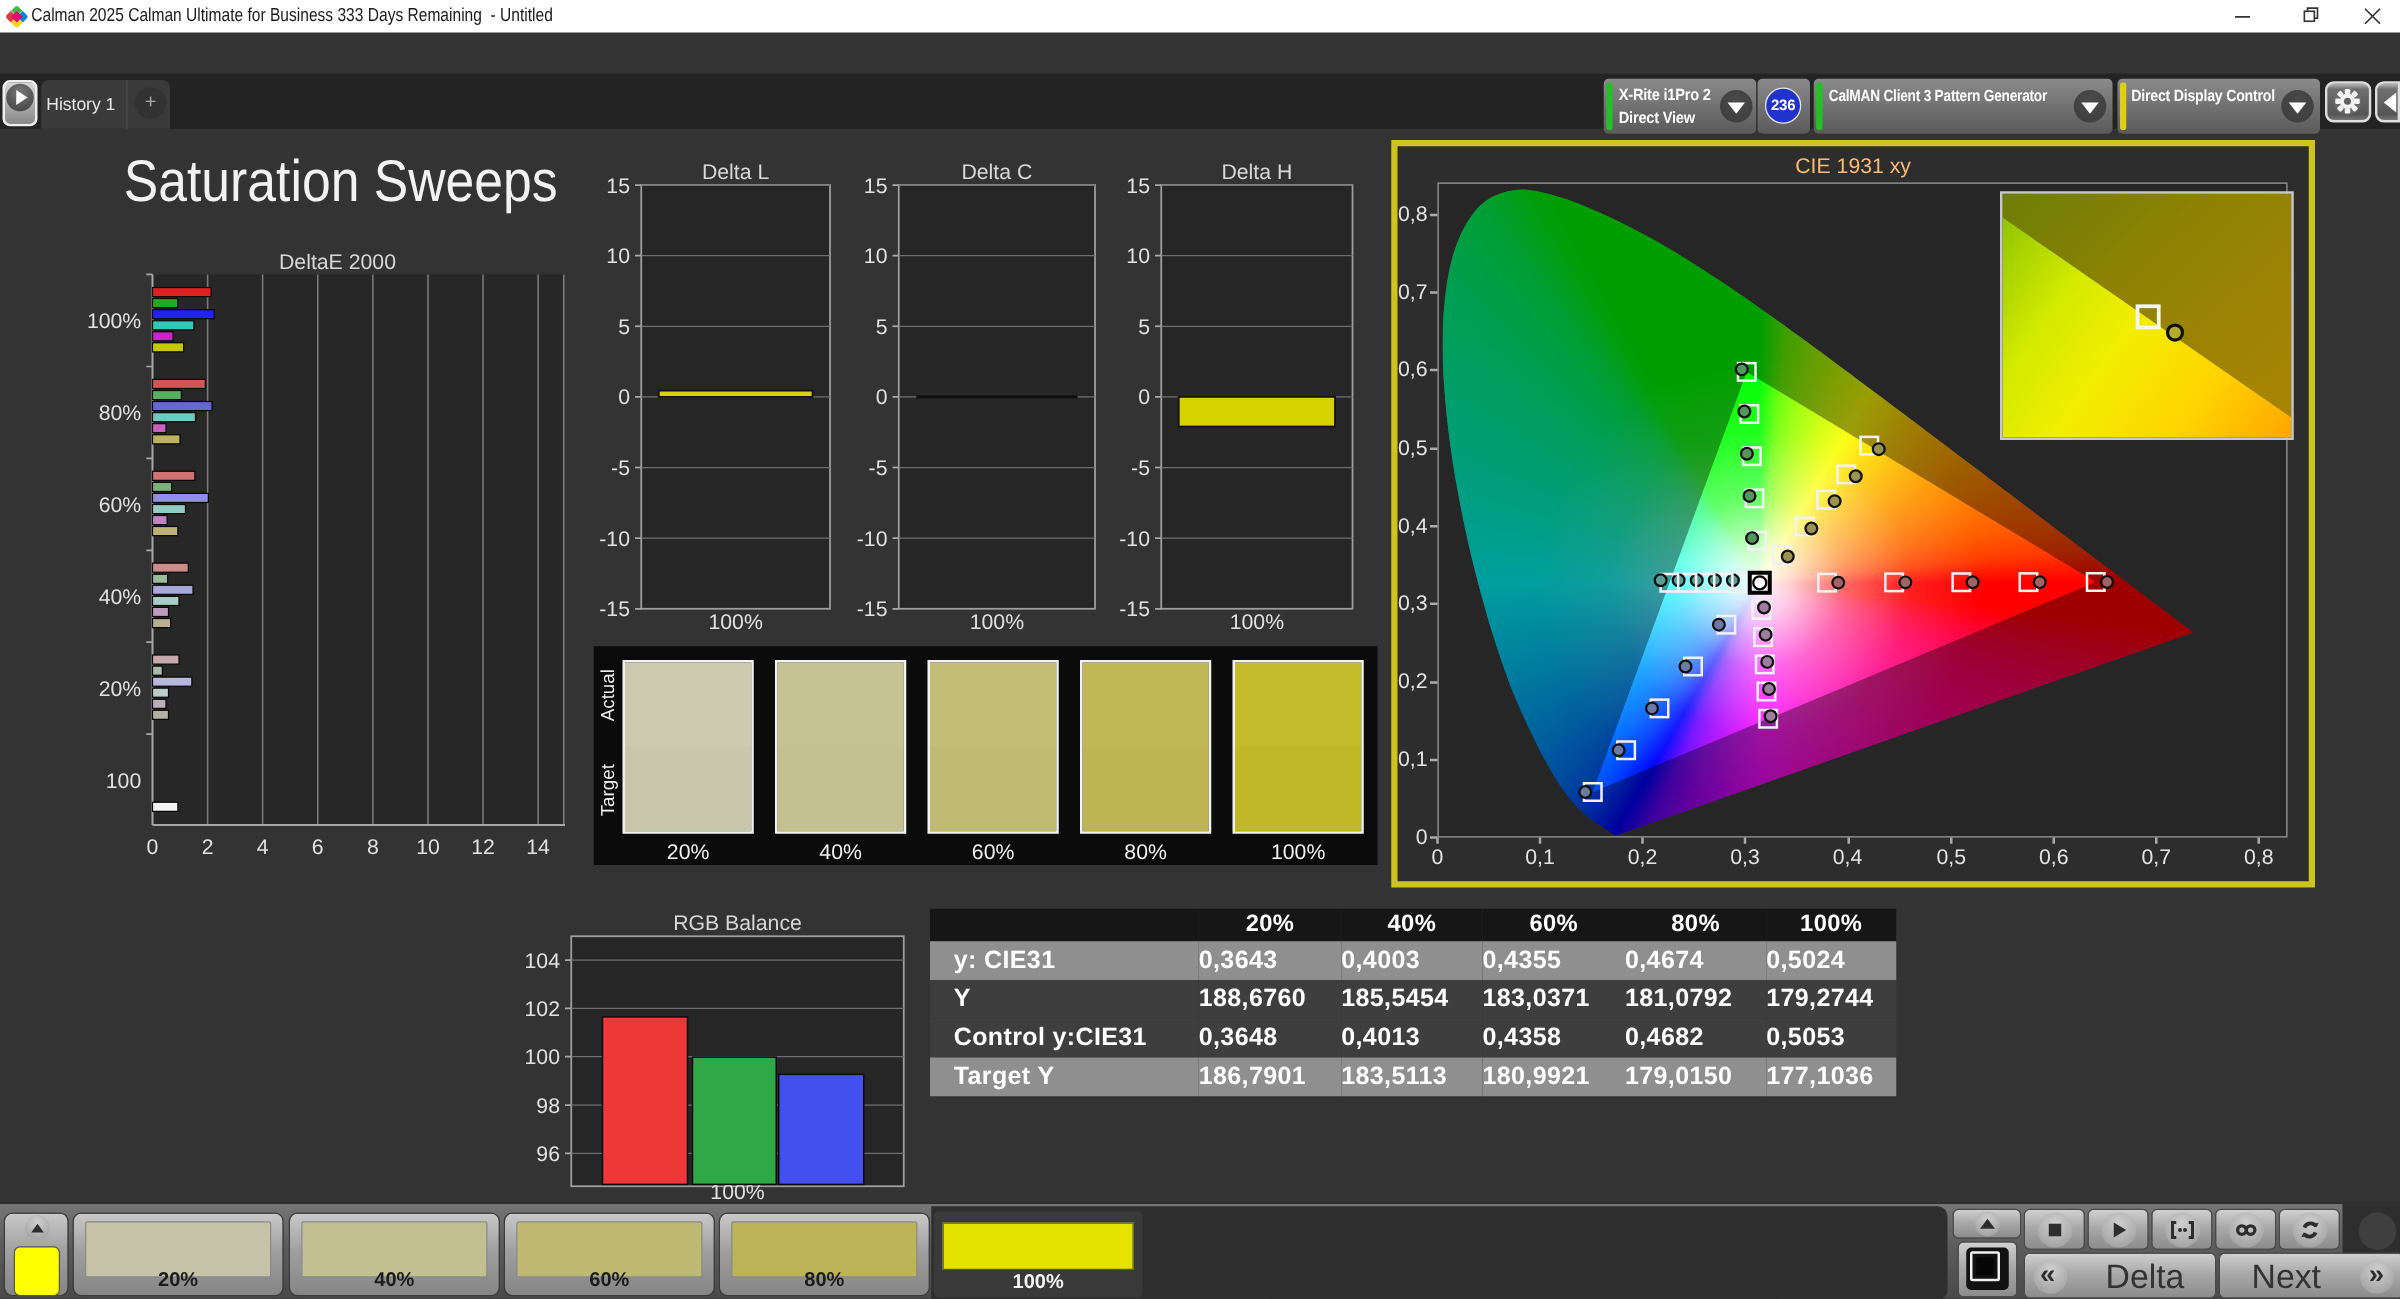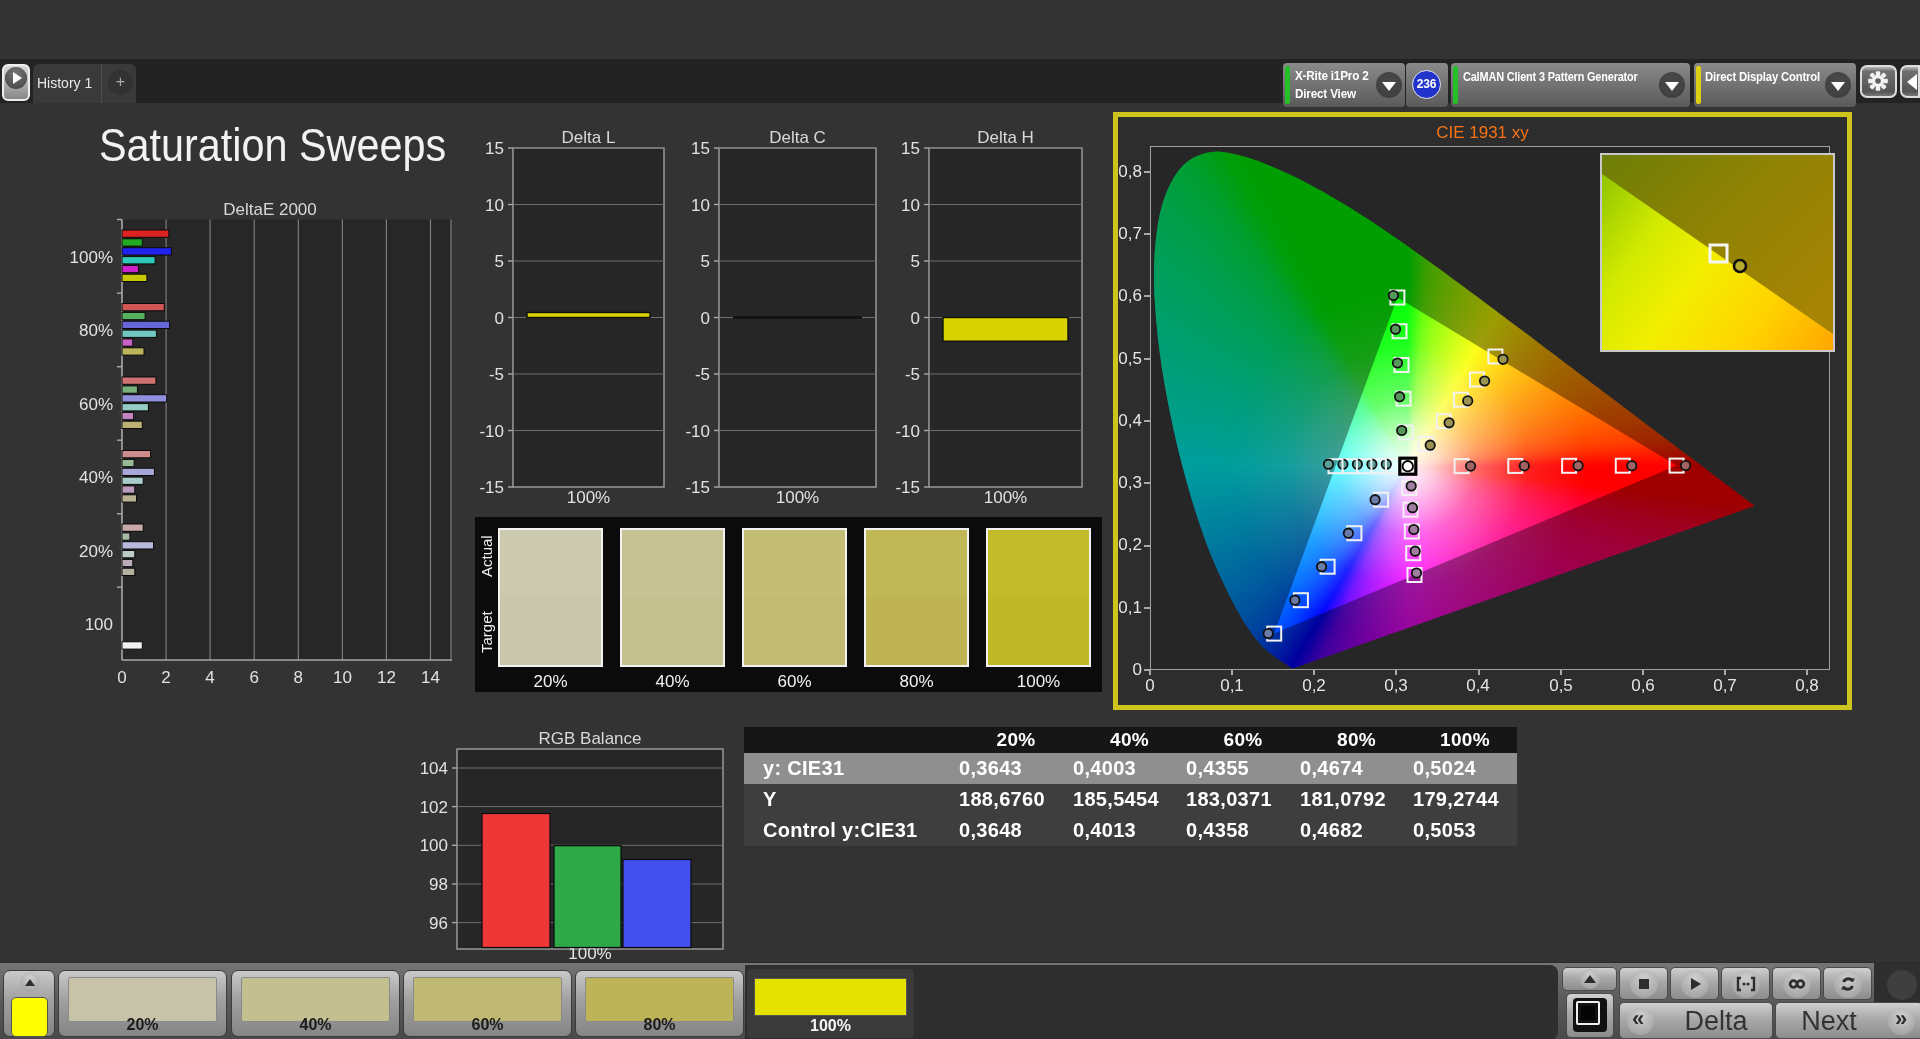--- a/index.html
+++ b/index.html
@@ -21,21 +21,21 @@
 #histtab { position:absolute; left:33px; top:5px; width:103px; height:39px; background:#3a3a3a; border-radius:6px 6px 0 0; }
 #histtxt { position:absolute; left:4px; top:11px; font-size:14px; color:#e8e8e8;text-align:right; }
 .ddown { position:absolute; top:4px; height:44px; background:linear-gradient(#8a8a8a,#5a5a5a); border-radius:4px; color:#fff; font-weight:bold; font-size:13px; white-space:nowrap; letter-spacing:-0.2px; }
 .ddstripe { position:absolute; left:2px; top:3px; bottom:3px; width:5px; border-radius:2px; }
 .ddarrow { position:absolute; right:5px; top:50%; margin-top:-13px; width:26px; height:26px; border-radius:50%; background:radial-gradient(circle at 50% 35%,#4a4a4a,#3c3c3c); }
 .ddarrow:after { content:""; position:absolute; left:6px; top:10px; border-left:7px solid transparent; border-right:7px solid transparent; border-top:9px solid #fff; }
 .toolbtn { position:absolute; top:6px; width:37px; height:33px; background:linear-gradient(#b9b9b9,#6f6f6f 15%,#555 85%,#777); border:2px solid #ddd; border-radius:7px; }
 
 #content { position:absolute; left:0; top:103px; width:1920px; height:859px; background:#333333; }
 h1.sat { position:absolute; left:99px; top:14px; font-size:47px; font-weight:normal; color:#f2f2f2; transform:scaleX(0.88); transform-origin:left top; white-space:nowrap; }
-.ctitle { color:#f97316; font-size:17px; }
+.ctitle { color:#fdba74; font-size:17px; }
 svg text { font-family:"Liberation Sans", sans-serif; }
 
 #ciepanel { position:absolute; left:1113px; top:9px; width:739px; height:598px; background:#2d2d2d; border:5px solid #cdc51d; }
 #cieplot { position:absolute; left:32px; top:29px; width:680px; height:524px; background:#262626; border:1px solid #a0a0a0; }
 #ciewheel { position:absolute; left:0; top:0; width:680px; height:524px; background:conic-gradient(from 0deg at 256.8px 319.2px, #00ff00 0deg, #68ff00 6deg, #98ff00 12deg, #bcff00 18deg, #dcff00 24deg, #f9ff00 30deg, #ffe900 36deg, #ffd300 42deg, #ffbe00 48deg, #ffac00 54deg, #ff9900 60deg, #ff8700 66deg, #ff7300 72deg, #ff5c00 78deg, #ff3d00 84deg, #ff0000 90deg, #ff0000 96deg, #ff0030 102deg, #ff0051 108deg, #ff0066 114deg, #ff0076 120deg, #ff0085 126deg, #ff0092 132deg, #ff009e 138deg, #ff00aa 144deg, #ff00b6 150deg, #ff00c3 156deg, #ff00d1 162deg, #ff00e1 168deg, #ff00f3 174deg, #f500ff 180deg, #dc00ff 186deg, #bf00ff 192deg, #9c00ff 198deg, #6a00ff 204deg, #0000ff 210deg, #003eff 216deg, #0068ff 222deg, #0084ff 228deg, #009aff 234deg, #00adff 240deg, #00beff 246deg, #00cfff 252deg, #00dfff 258deg, #00efff 264deg, #00ffff 270deg, #00ffee 276deg, #00ffde 282deg, #00ffcf 288deg, #00ffbf 294deg, #00ffae 300deg, #00ff9c 306deg, #00ff88 312deg, #00ff70 318deg, #00ff50 324deg, #00ff0e 330deg, #00ff00 336deg, #00ff00 342deg, #00ff00 348deg, #00ff00 354deg, #00ff00 360deg); clip-path:polygon(143.0px 520.9px, 143.0px 520.9px, 143.0px 520.9px, 142.9px 520.9px, 142.9px 520.9px, 142.9px 520.9px, 142.9px 520.9px, 142.8px 520.9px, 142.8px 520.9px, 142.8px 520.9px, 142.7px 520.9px, 142.7px 521.0px, 142.7px 521.0px, 142.6px 520.9px, 142.6px 520.9px, 142.6px 520.9px, 142.5px 521.0px, 142.5px 521.0px, 142.4px 521.0px, 142.4px 521.0px, 142.3px 521.0px, 142.3px 521.0px, 142.2px 521.0px, 142.2px 521.0px, 142.1px 521.0px, 142.1px 521.0px, 142.0px 521.0px, 142.0px 521.0px, 141.9px 521.0px, 141.8px 521.0px, 141.7px 521.0px, 141.7px 521.0px, 141.6px 521.0px, 141.5px 521.0px, 141.4px 521.0px, 141.3px 521.0px, 141.2px 521.0px, 141.1px 521.0px, 141.0px 520.9px, 140.9px 520.9px, 140.8px 520.8px, 140.6px 520.8px, 140.4px 520.7px, 140.3px 520.6px, 140.1px 520.5px, 139.9px 520.4px, 139.7px 520.3px, 139.4px 520.2px, 139.2px 520.0px, 139.0px 519.9px, 138.7px 519.7px, 138.4px 519.5px, 138.1px 519.3px, 137.8px 519.1px, 137.4px 518.9px, 137.1px 518.6px, 136.7px 518.4px, 136.3px 518.1px, 135.9px 517.8px, 135.5px 517.5px, 135.0px 517.2px, 134.5px 516.9px, 134.0px 516.5px, 133.5px 516.2px, 132.9px 515.8px, 132.3px 515.4px, 131.6px 515.0px, 130.9px 514.5px, 130.2px 514.0px, 129.4px 513.5px, 128.6px 513.0px, 127.8px 512.4px, 126.9px 511.8px, 126.0px 511.2px, 125.0px 510.6px, 124.0px 509.9px, 123.0px 509.1px, 121.9px 508.3px, 120.7px 507.5px, 119.5px 506.5px, 118.3px 505.5px, 117.0px 504.4px, 115.7px 503.3px, 114.3px 502.1px, 112.8px 500.8px, 111.3px 499.2px, 109.6px 497.4px, 107.8px 495.4px, 106.0px 493.2px, 104.0px 490.8px, 101.9px 488.0px, 99.7px 485.0px, 97.5px 481.8px, 95.1px 478.3px, 92.6px 474.4px, 90.0px 470.0px, 87.3px 465.1px, 84.4px 460.0px, 81.4px 454.3px, 78.3px 448.2px, 75.0px 441.4px, 71.5px 434.1px, 67.8px 426.2px, 64.1px 417.8px, 60.2px 408.8px, 56.4px 399.1px, 52.6px 388.6px, 48.8px 377.5px, 44.9px 365.7px, 41.0px 353.3px, 37.3px 340.4px, 33.5px 326.7px, 29.7px 312.3px, 26.0px 297.5px, 22.5px 282.3px, 19.3px 267.1px, 16.3px 251.7px, 13.4px 235.9px, 10.8px 220.0px, 8.6px 204.2px, 6.7px 188.8px, 5.3px 173.8px, 4.1px 158.8px, 3.3px 144.2px, 3.0px 129.9px, 3.2px 116.4px, 3.9px 103.3px, 5.1px 90.7px, 6.7px 78.6px, 8.8px 67.3px, 11.4px 57.0px, 14.6px 47.6px, 18.3px 38.9px, 22.5px 31.1px, 27.1px 24.3px, 31.9px 18.5px, 37.2px 13.9px, 42.8px 10.4px, 48.7px 7.9px, 54.8px 6.1px, 61.0px 5.0px, 67.3px 4.6px, 73.8px 5.2px, 80.5px 6.4px, 87.1px 7.9px, 93.8px 9.7px, 100.4px 11.7px, 107.1px 14.1px, 113.9px 16.7px, 120.5px 19.5px, 127.0px 22.3px, 133.5px 25.2px, 139.8px 28.1px, 146.0px 31.1px, 152.3px 34.3px, 158.4px 37.5px, 164.5px 40.7px, 170.6px 44.0px, 176.6px 47.4px, 182.6px 50.9px, 188.6px 54.4px, 194.5px 58.1px, 200.5px 61.7px, 206.4px 65.5px, 212.4px 69.3px, 218.3px 73.1px, 224.2px 77.0px, 230.1px 81.0px, 236.0px 85.0px, 241.8px 89.0px, 247.7px 93.0px, 253.6px 97.1px, 259.4px 101.3px, 265.3px 105.4px, 271.1px 109.6px, 277.0px 113.8px, 282.9px 118.1px, 288.8px 122.3px, 294.7px 126.6px, 300.5px 130.9px, 306.4px 135.2px, 312.3px 139.6px, 318.1px 143.9px, 324.0px 148.3px, 329.8px 152.6px, 335.6px 157.0px, 341.5px 161.3px, 347.3px 165.7px, 353.1px 170.0px, 358.9px 174.4px, 364.7px 178.7px, 370.5px 183.0px, 376.2px 187.3px, 381.9px 191.6px, 387.6px 195.9px, 393.2px 200.2px, 398.8px 204.4px, 404.4px 208.6px, 409.9px 212.8px, 415.4px 217.0px, 420.9px 221.1px, 426.3px 225.2px, 431.7px 229.2px, 437.0px 233.2px, 442.2px 237.2px, 447.4px 241.1px, 452.5px 245.0px, 457.6px 248.8px, 462.6px 252.6px, 467.6px 256.3px, 472.4px 259.9px, 477.1px 263.5px, 481.8px 267.1px, 486.4px 270.5px, 490.8px 273.9px, 495.1px 277.2px, 499.3px 280.3px, 503.4px 283.4px, 507.3px 286.4px, 511.2px 289.3px, 514.9px 292.1px, 518.6px 294.9px, 522.2px 297.6px, 525.7px 300.3px, 529.1px 302.8px, 532.3px 305.3px, 535.5px 307.6px, 538.5px 309.8px, 541.3px 312.0px, 544.1px 314.1px, 546.8px 316.1px, 549.3px 318.0px, 551.8px 319.9px, 554.1px 321.6px, 556.4px 323.4px, 558.5px 325.0px, 560.6px 326.5px, 562.5px 328.0px, 564.4px 329.4px, 566.2px 330.8px, 567.9px 332.1px, 569.5px 333.3px, 571.1px 334.5px, 572.6px 335.6px, 574.0px 336.7px, 575.4px 337.7px, 576.7px 338.7px, 577.9px 339.6px, 579.1px 340.5px, 580.3px 341.4px, 581.4px 342.2px, 582.4px 343.0px, 583.5px 343.8px, 584.5px 344.6px, 585.4px 345.3px, 586.4px 346.0px, 587.3px 346.7px, 588.1px 347.4px, 588.9px 348.0px, 589.7px 348.6px, 590.5px 349.1px, 591.2px 349.7px, 591.9px 350.2px, 592.5px 350.7px, 593.2px 351.1px, 593.8px 351.6px, 594.3px 352.0px, 594.8px 352.4px, 595.3px 352.7px, 595.8px 353.1px, 596.2px 353.4px, 596.6px 353.8px, 597.0px 354.1px, 597.4px 354.3px, 597.8px 354.6px, 598.1px 354.9px, 598.4px 355.1px, 598.7px 355.3px, 599.0px 355.5px, 599.3px 355.7px, 599.5px 355.9px, 599.7px 356.1px, 599.9px 356.2px, 600.1px 356.4px, 600.3px 356.5px, 600.4px 356.6px, 600.6px 356.7px, 600.7px 356.8px, 600.9px 357.0px, 601.0px 357.1px, 601.2px 357.2px, 601.3px 357.3px, 601.4px 357.4px, 601.5px 357.4px, 601.6px 357.5px, 601.7px 357.6px, 601.8px 357.7px, 602.0px 357.8px, 602.1px 357.9px, 602.2px 358.0px, 602.3px 358.0px, 602.4px 358.1px, 602.5px 358.2px, 602.6px 358.3px, 602.7px 358.3px, 602.8px 358.4px, 602.9px 358.5px, 602.9px 358.5px, 603.0px 358.6px, 603.1px 358.6px, 603.1px 358.7px, 603.2px 358.7px, 603.2px 358.7px, 603.2px 358.7px, 603.3px 358.8px, 603.3px 358.8px, 603.3px 358.8px, 603.3px 358.8px, 603.3px 358.8px, 603.4px 358.8px, 603.4px 358.9px); }
 #ciewhite { position:absolute; left:0; top:0; width:680px; height:524px;
  background:radial-gradient(circle at 257px 319px, rgba(255,255,255,0.97) 0px, rgba(255,255,255,0.80) 26px, rgba(255,255,255,0.40) 68px, rgba(255,255,255,0.12) 120px, rgba(255,255,255,0.0) 178px); clip-path:polygon(143.0px 520.9px, 143.0px 520.9px, 143.0px 520.9px, 142.9px 520.9px, 142.9px 520.9px, 142.9px 520.9px, 142.9px 520.9px, 142.8px 520.9px, 142.8px 520.9px, 142.8px 520.9px, 142.7px 520.9px, 142.7px 521.0px, 142.7px 521.0px, 142.6px 520.9px, 142.6px 520.9px, 142.6px 520.9px, 142.5px 521.0px, 142.5px 521.0px, 142.4px 521.0px, 142.4px 521.0px, 142.3px 521.0px, 142.3px 521.0px, 142.2px 521.0px, 142.2px 521.0px, 142.1px 521.0px, 142.1px 521.0px, 142.0px 521.0px, 142.0px 521.0px, 141.9px 521.0px, 141.8px 521.0px, 141.7px 521.0px, 141.7px 521.0px, 141.6px 521.0px, 141.5px 521.0px, 141.4px 521.0px, 141.3px 521.0px, 141.2px 521.0px, 141.1px 521.0px, 141.0px 520.9px, 140.9px 520.9px, 140.8px 520.8px, 140.6px 520.8px, 140.4px 520.7px, 140.3px 520.6px, 140.1px 520.5px, 139.9px 520.4px, 139.7px 520.3px, 139.4px 520.2px, 139.2px 520.0px, 139.0px 519.9px, 138.7px 519.7px, 138.4px 519.5px, 138.1px 519.3px, 137.8px 519.1px, 137.4px 518.9px, 137.1px 518.6px, 136.7px 518.4px, 136.3px 518.1px, 135.9px 517.8px, 135.5px 517.5px, 135.0px 517.2px, 134.5px 516.9px, 134.0px 516.5px, 133.5px 516.2px, 132.9px 515.8px, 132.3px 515.4px, 131.6px 515.0px, 130.9px 514.5px, 130.2px 514.0px, 129.4px 513.5px, 128.6px 513.0px, 127.8px 512.4px, 126.9px 511.8px, 126.0px 511.2px, 125.0px 510.6px, 124.0px 509.9px, 123.0px 509.1px, 121.9px 508.3px, 120.7px 507.5px, 119.5px 506.5px, 118.3px 505.5px, 117.0px 504.4px, 115.7px 503.3px, 114.3px 502.1px, 112.8px 500.8px, 111.3px 499.2px, 109.6px 497.4px, 107.8px 495.4px, 106.0px 493.2px, 104.0px 490.8px, 101.9px 488.0px, 99.7px 485.0px, 97.5px 481.8px, 95.1px 478.3px, 92.6px 474.4px, 90.0px 470.0px, 87.3px 465.1px, 84.4px 460.0px, 81.4px 454.3px, 78.3px 448.2px, 75.0px 441.4px, 71.5px 434.1px, 67.8px 426.2px, 64.1px 417.8px, 60.2px 408.8px, 56.4px 399.1px, 52.6px 388.6px, 48.8px 377.5px, 44.9px 365.7px, 41.0px 353.3px, 37.3px 340.4px, 33.5px 326.7px, 29.7px 312.3px, 26.0px 297.5px, 22.5px 282.3px, 19.3px 267.1px, 16.3px 251.7px, 13.4px 235.9px, 10.8px 220.0px, 8.6px 204.2px, 6.7px 188.8px, 5.3px 173.8px, 4.1px 158.8px, 3.3px 144.2px, 3.0px 129.9px, 3.2px 116.4px, 3.9px 103.3px, 5.1px 90.7px, 6.7px 78.6px, 8.8px 67.3px, 11.4px 57.0px, 14.6px 47.6px, 18.3px 38.9px, 22.5px 31.1px, 27.1px 24.3px, 31.9px 18.5px, 37.2px 13.9px, 42.8px 10.4px, 48.7px 7.9px, 54.8px 6.1px, 61.0px 5.0px, 67.3px 4.6px, 73.8px 5.2px, 80.5px 6.4px, 87.1px 7.9px, 93.8px 9.7px, 100.4px 11.7px, 107.1px 14.1px, 113.9px 16.7px, 120.5px 19.5px, 127.0px 22.3px, 133.5px 25.2px, 139.8px 28.1px, 146.0px 31.1px, 152.3px 34.3px, 158.4px 37.5px, 164.5px 40.7px, 170.6px 44.0px, 176.6px 47.4px, 182.6px 50.9px, 188.6px 54.4px, 194.5px 58.1px, 200.5px 61.7px, 206.4px 65.5px, 212.4px 69.3px, 218.3px 73.1px, 224.2px 77.0px, 230.1px 81.0px, 236.0px 85.0px, 241.8px 89.0px, 247.7px 93.0px, 253.6px 97.1px, 259.4px 101.3px, 265.3px 105.4px, 271.1px 109.6px, 277.0px 113.8px, 282.9px 118.1px, 288.8px 122.3px, 294.7px 126.6px, 300.5px 130.9px, 306.4px 135.2px, 312.3px 139.6px, 318.1px 143.9px, 324.0px 148.3px, 329.8px 152.6px, 335.6px 157.0px, 341.5px 161.3px, 347.3px 165.7px, 353.1px 170.0px, 358.9px 174.4px, 364.7px 178.7px, 370.5px 183.0px, 376.2px 187.3px, 381.9px 191.6px, 387.6px 195.9px, 393.2px 200.2px, 398.8px 204.4px, 404.4px 208.6px, 409.9px 212.8px, 415.4px 217.0px, 420.9px 221.1px, 426.3px 225.2px, 431.7px 229.2px, 437.0px 233.2px, 442.2px 237.2px, 447.4px 241.1px, 452.5px 245.0px, 457.6px 248.8px, 462.6px 252.6px, 467.6px 256.3px, 472.4px 259.9px, 477.1px 263.5px, 481.8px 267.1px, 486.4px 270.5px, 490.8px 273.9px, 495.1px 277.2px, 499.3px 280.3px, 503.4px 283.4px, 507.3px 286.4px, 511.2px 289.3px, 514.9px 292.1px, 518.6px 294.9px, 522.2px 297.6px, 525.7px 300.3px, 529.1px 302.8px, 532.3px 305.3px, 535.5px 307.6px, 538.5px 309.8px, 541.3px 312.0px, 544.1px 314.1px, 546.8px 316.1px, 549.3px 318.0px, 551.8px 319.9px, 554.1px 321.6px, 556.4px 323.4px, 558.5px 325.0px, 560.6px 326.5px, 562.5px 328.0px, 564.4px 329.4px, 566.2px 330.8px, 567.9px 332.1px, 569.5px 333.3px, 571.1px 334.5px, 572.6px 335.6px, 574.0px 336.7px, 575.4px 337.7px, 576.7px 338.7px, 577.9px 339.6px, 579.1px 340.5px, 580.3px 341.4px, 581.4px 342.2px, 582.4px 343.0px, 583.5px 343.8px, 584.5px 344.6px, 585.4px 345.3px, 586.4px 346.0px, 587.3px 346.7px, 588.1px 347.4px, 588.9px 348.0px, 589.7px 348.6px, 590.5px 349.1px, 591.2px 349.7px, 591.9px 350.2px, 592.5px 350.7px, 593.2px 351.1px, 593.8px 351.6px, 594.3px 352.0px, 594.8px 352.4px, 595.3px 352.7px, 595.8px 353.1px, 596.2px 353.4px, 596.6px 353.8px, 597.0px 354.1px, 597.4px 354.3px, 597.8px 354.6px, 598.1px 354.9px, 598.4px 355.1px, 598.7px 355.3px, 599.0px 355.5px, 599.3px 355.7px, 599.5px 355.9px, 599.7px 356.1px, 599.9px 356.2px, 600.1px 356.4px, 600.3px 356.5px, 600.4px 356.6px, 600.6px 356.7px, 600.7px 356.8px, 600.9px 357.0px, 601.0px 357.1px, 601.2px 357.2px, 601.3px 357.3px, 601.4px 357.4px, 601.5px 357.4px, 601.6px 357.5px, 601.7px 357.6px, 601.8px 357.7px, 602.0px 357.8px, 602.1px 357.9px, 602.2px 358.0px, 602.3px 358.0px, 602.4px 358.1px, 602.5px 358.2px, 602.6px 358.3px, 602.7px 358.3px, 602.8px 358.4px, 602.9px 358.5px, 602.9px 358.5px, 603.0px 358.6px, 603.1px 358.6px, 603.1px 358.7px, 603.2px 358.7px, 603.2px 358.7px, 603.2px 358.7px, 603.3px 358.8px, 603.3px 358.8px, 603.3px 358.8px, 603.3px 358.8px, 603.3px 358.8px, 603.4px 358.8px, 603.4px 358.9px); }
 .cax { position:absolute; color:#e5e5e5; font-size:17px; }
 
 #inset { position:absolute; left:482px; top:36px; width:235px; height:199px; border:2px solid #c8c8c8; background:linear-gradient(125deg,#86c000 0%,#d2ea00 28%,#f2ee00 48%,#ffd400 74%,#ffa600 100%); }
@@ -59,20 +59,36 @@
 #selbtn { position:absolute; left:2px; top:4px; width:167px; height:69px; background:#3a3a3a; border-radius:4px; }
 #selbtn .sw { position:absolute; left:7px; right:7px; top:9px; height:38px; background:#e6e200; border:1px solid #555; }
 #selbtn .lb { position:absolute; left:0; right:0; bottom:3px; text-align:center; font-size:16px; font-weight:bold; color:#f5f5f5; }
 .ctlbtn { position:absolute; background:linear-gradient(#d0d0d0,#a9a9a9 45%,#8c8c8c); border:1px solid #4a4a4a; border-radius:5px; }
 .icirc { position:absolute; border-radius:50%; background:radial-gradient(circle at 50% 30%, #cfcfcf, #9a9a9a); }
 </style>
 </head>
 <body>
 <div id="page">
 
+<div id="titlebar">
+  <svg class="abs" style="left:5px;top:5px" width="17" height="17" viewBox="0 0 17 17">
+    <rect x="5.2" y="0.4" width="6.4" height="6.4" transform="rotate(45 8.4 3.6)" fill="#43b649"></rect>
+    <rect x="0.4" y="5.2" width="6.4" height="6.4" transform="rotate(45 3.6 8.4)" fill="#e03a3e"></rect>
+    <rect x="10" y="5.2" width="6.4" height="6.4" transform="rotate(45 13.2 8.4)" fill="#0089cf"></rect>
+    <rect x="5.2" y="10" width="6.4" height="6.4" transform="rotate(45 8.4 13.2)" fill="#f5d410"></rect>
+    <rect x="5.2" y="5.2" width="6.4" height="6.4" transform="rotate(45 8.4 8.4)" fill="#e6067a"></rect>
+  </svg>
+  <div id="titletxt">Calman 2025 Calman Ultimate for Business 333 Days Remaining&nbsp; - Untitled</div>
+  <svg class="abs" style="left:1780px;top:0px" width="140" height="26" viewBox="0 0 140 26">
+    <line x1="8" y1="13.5" x2="20" y2="13.5" stroke="#333" stroke-width="1.4"></line>
+    <rect x="63.5" y="9" width="8" height="8" fill="none" stroke="#333" stroke-width="1.3"></rect>
+    <path d="M66 9 V6.5 H74 V14.5 H71.5" fill="none" stroke="#333" stroke-width="1.3"></path>
+    <path d="M112 7 L124 19 M124 7 L112 19" stroke="#333" stroke-width="1.4"></path>
+  </svg>
+</div>
 
 
 <div id="tabstrip">
   <div id="playtab">
     <div class="abs" style="left:1px;top:1px;width:22px;height:22px;border-radius:50%;background:radial-gradient(circle at 50% 30%,#777,#3f3f3f)"></div>
     <div class="abs" style="left:9px;top:6px;border-left:9px solid #fff;border-top:6px solid transparent;border-bottom:6px solid transparent"></div>
   </div>
   <div id="histtab">
     <div id="histtxt">History 1</div>
     <div class="abs" style="left:68px;top:0;width:1px;height:39px;background:#4e4e4e"></div>
@@ -458,20 +474,28 @@
             <td>179,2744</td>
           </tr>
     <tr class="d">
             <td class="lab">Control y:CIE31</td>
             <td>0,3648</td>
             <td>0,4013</td>
             <td>0,4358</td>
             <td>0,4682</td>
             <td>0,5053</td>
           </tr>
+    <tr class="l">
+            <td class="lab">Target Y</td>
+            <td>186,7901</td>
+            <td>183,5113</td>
+            <td>180,9921</td>
+            <td>179,0150</td>
+            <td>177,1036</td>
+          </tr>
   </tbody>
       </table>
 </div>
 
 <div id="botbar">
   <div class="swbtn" style="left:3px;width:52px">
         <div class="icirc" style="left:16px;top:1px;width:20px;height:20px"></div>
         <div class="abs" style="left:21px;top:8px;border-left:5px solid transparent;border-right:5px solid transparent;border-bottom:7px solid #2e2e2e"></div>
         <div class="abs" style="left:7px;top:26px;width:37px;height:40px;background:#ffff00;border:1px solid #555;border-radius:5px"></div>
       </div>

